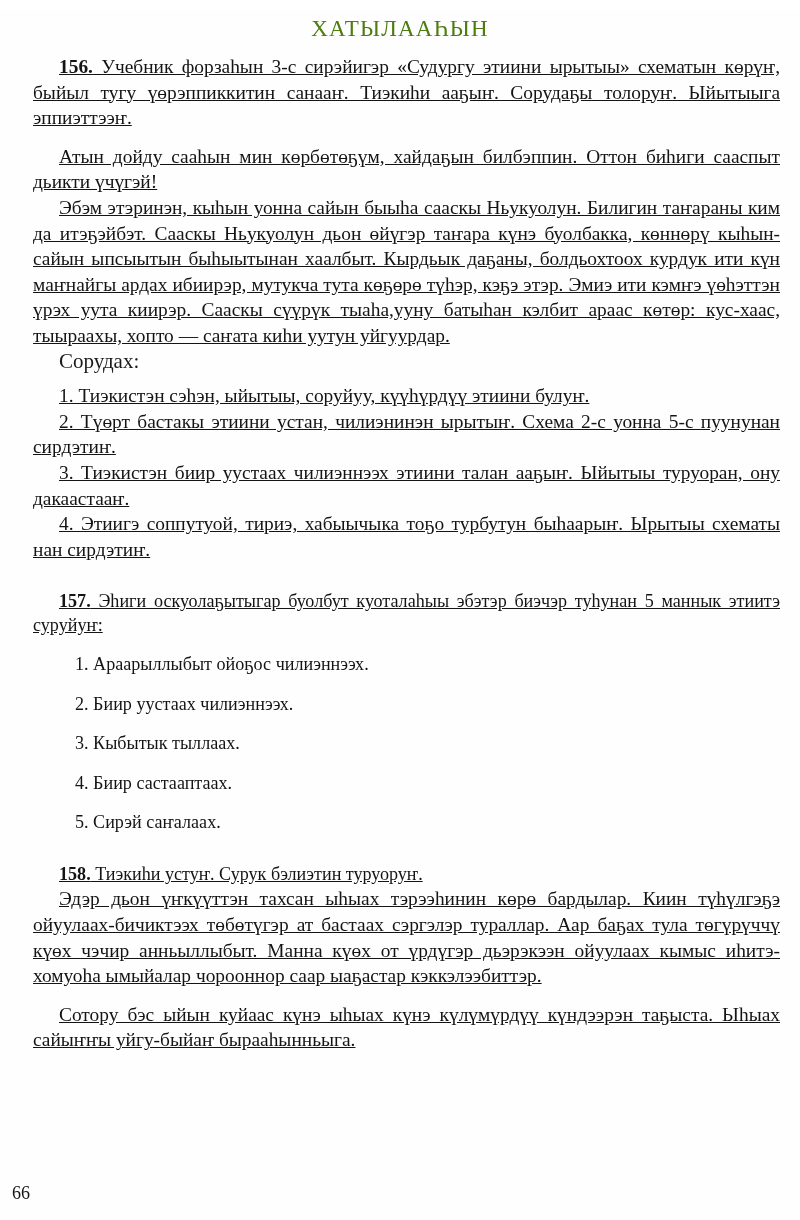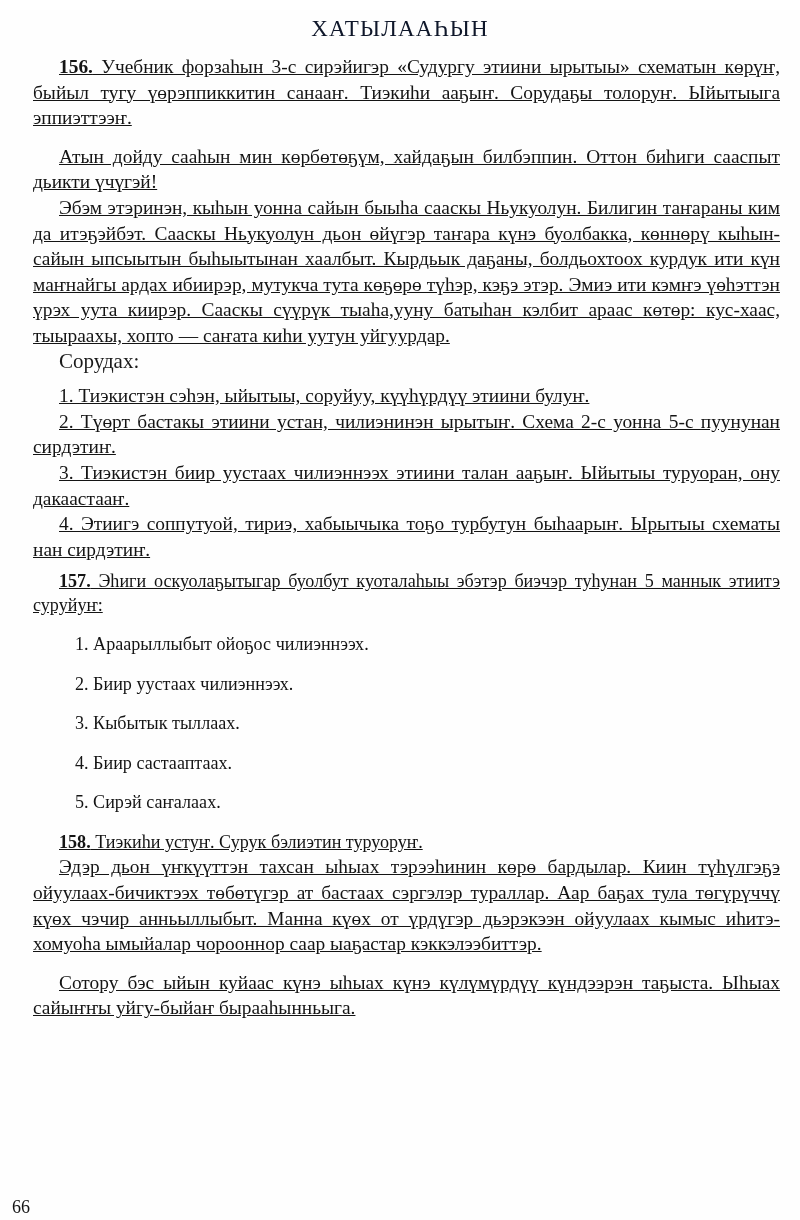--- a/index.html
+++ b/index.html
@@ -23,21 +23,21 @@
     padding: 0;
     background: #fefefe;
   }
   .page-header {
     text-align: center;
     font-size: 23px;
     letter-spacing: 1.2px;
     font-weight: 400;
     margin: 10px 0 0 0;
     padding-top: 6px;
-    color: #0f172a;
+    color: #4d7c0f;
   }
   .content {
     position: absolute;
     left: 33px;
     top: 44px;
     width: 747px;
   }
   p.para {
     margin: 0;
     font-size: 19.4px;
@@ -52,21 +52,21 @@
   p.para.nojust {
     text-align: left;
   }
   p.para.gap-before {
     margin-top: 13px;
   }
   p.para.gap-before-sm {
     margin-top: 9px;
   }
   p.para.gap-before-lg {
-    margin-top: 8px;
+    margin-top: 28px;
   }
   .num {
     font-weight: bold;
   }
   
   p.para.small {
     font-size: 18.1px;
     line-height: 23.4px;
   }
   p.list-item {
@@ -83,21 +83,21 @@
   }
   .soru-label {
     margin: 0;
     font-size: 21px;
     line-height: 25.6px;
     text-indent: 26px;
   }
   .page-number {
     position: absolute;
     left: 12px;
-    bottom: 12px;
+    bottom: 26px;
     font-size: 18px;
     color: #141414;
   }
 </style>
 </head>
 <body>
 
 <div class="page">
 
   <div class="page-header">ХАТЫЛААҺЫН</div>

